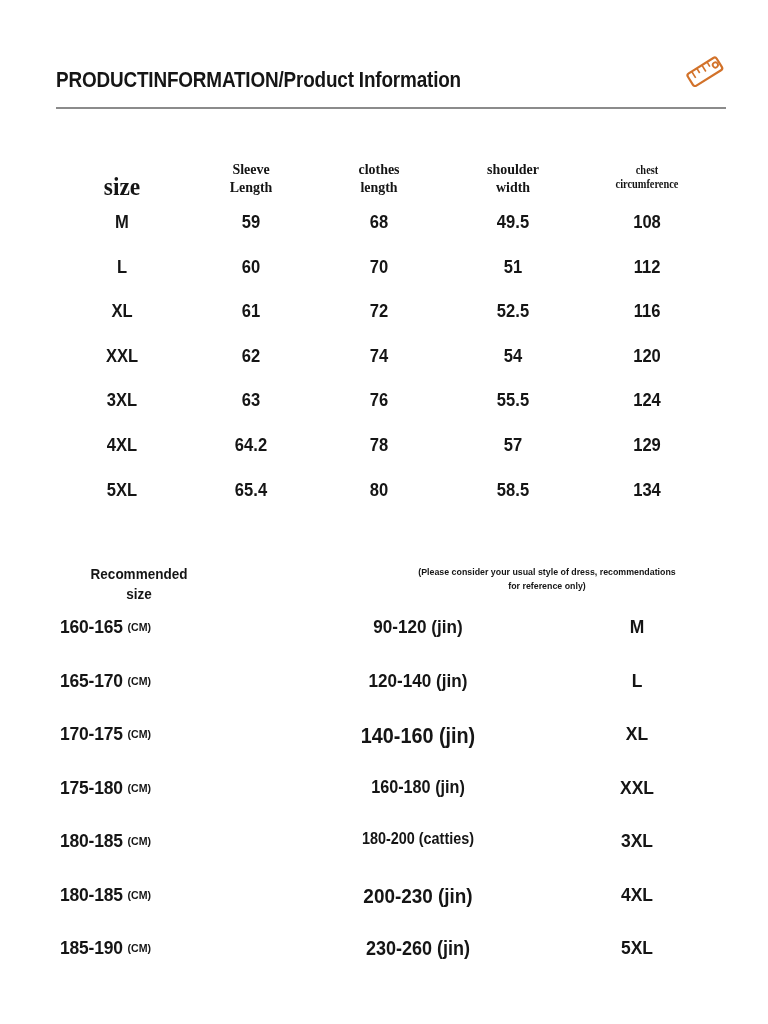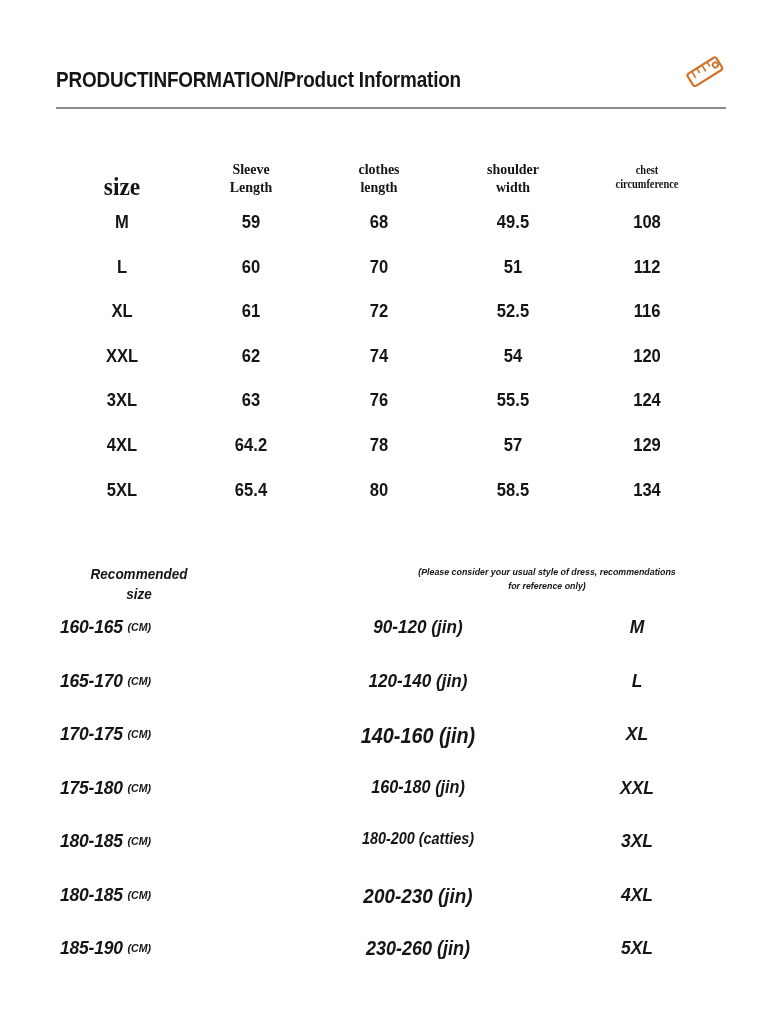--- a/index.html
+++ b/index.html
@@ -106,21 +106,20 @@
     font-weight: bold;
     transform: scaleX(0.92);
   }
 
   
   .rec-table {
     position: absolute;
     left: 0;
     top: 560px;
     width: 768px;
-    font-style: italic;
   }
   .rec-head {
     position: relative;
     height: 56px;
   }
   .rec-title {
     position: absolute;
     left: 79px;
     top: 4px;
     width: 120px;

